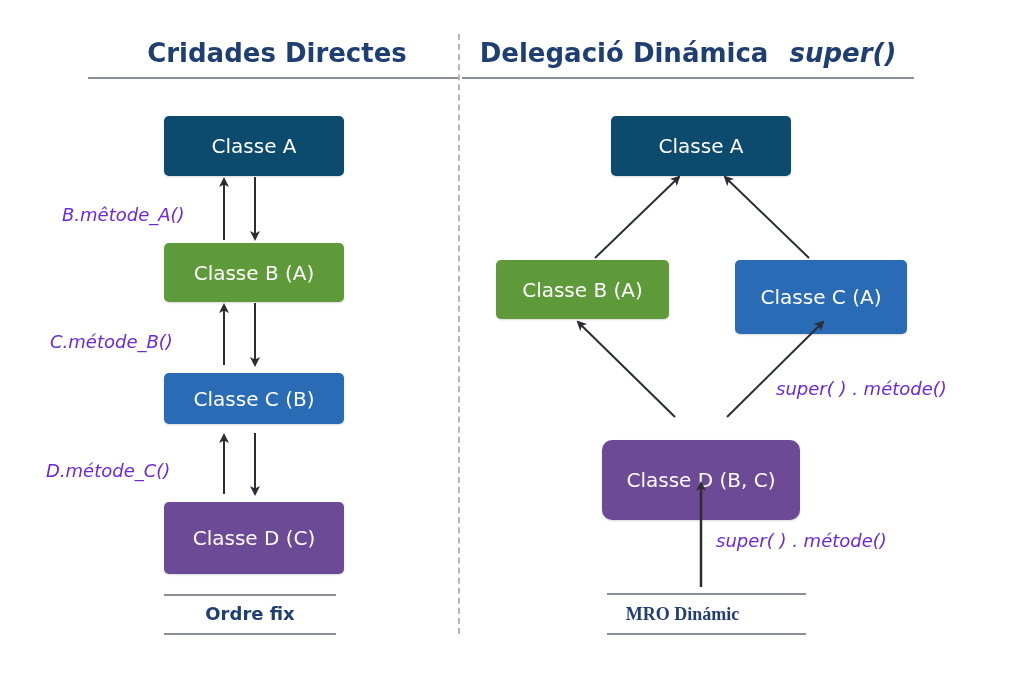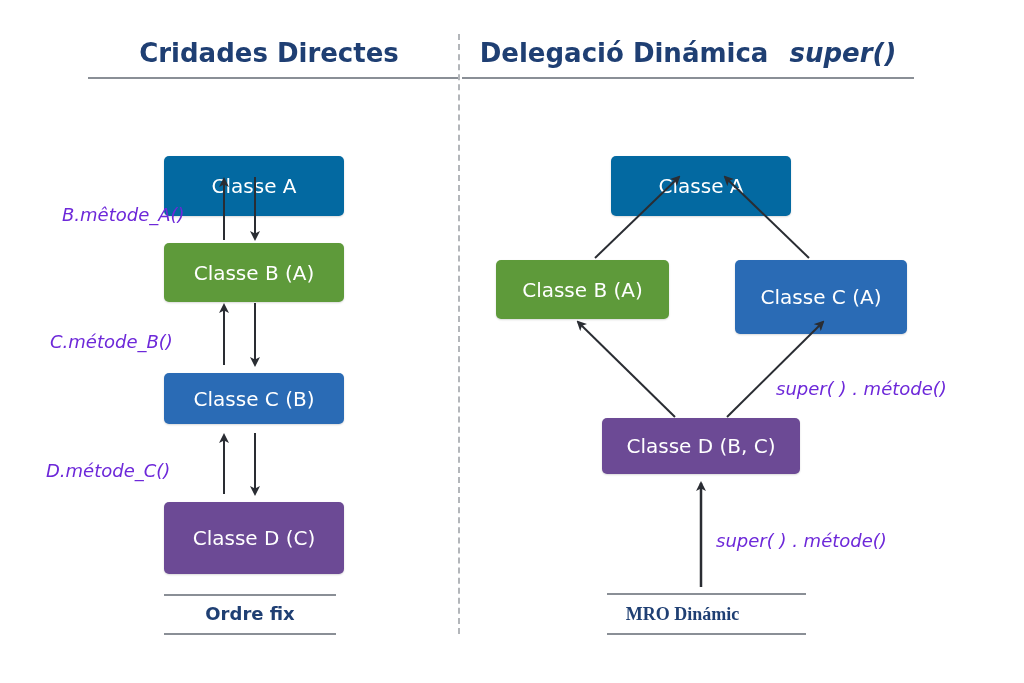--- a/index.html
+++ b/index.html
@@ -17,38 +17,38 @@
   .hline { position: absolute; height: 2px; background: #8a8f96; }
   .divider {
     position: absolute; left: 458px; top: 34px; height: 600px; width: 0;
     border-left: 2px dashed #b3b6ba;
   }
   .box {
     position: absolute; border-radius: 5px; color: #ffffff;
     font-size: 20px; display: flex; align-items: center; justify-content: center;
     white-space: nowrap; box-shadow: 0 1px 2px rgba(0,0,0,0.15);
   }
-  .c-orange { background: #0369a1; margin-top: 40px; }
+  .c-orange { background: #0c4a6e; }
   .c-green  { background: #5e9a3a; }
   .c-blue   { background: #2a6bb5; }
   .c-purple { background: #6c4a95; }
   .call {
     position: absolute; font-style: italic; font-size: 18px; color: #6d28d9;
     white-space: nowrap;
   }
   .footer {
     position: absolute; font-size: 18px; font-weight: bold; color: #1f3f73;
     text-align: center; white-space: nowrap;
   }
   svg.arrows { position: absolute; left: 0; top: 0; }
 </style>
 </head>
 <body>
 
-<div class="heading" style="left:84px; width:370px;">Cridades Directes</div>
+<div class="heading" style="left:92px; width:370px;">Cridades Directes</div>
 <div class="hline" style="left:88px; top:77px; width:370px;"></div>
 
 <div class="heading" style="left:462px; width:452px;">
   <span>Delegació Dinámica</span>
   <span class="it">super()</span>
 </div>
 <div class="hline" style="left:462px; top:77px; width:452px;"></div>
 
 <div class="divider"></div>
 
@@ -61,21 +61,21 @@
 <div class="call" style="left:50px; top:331px;text-align:right;">C.métode_B()</div>
 <div class="call" style="left:46px; top:460px;">D.métode_C()</div>
 
 <div class="hline" style="left:164px; top:594px; width:172px; height:2px;"></div>
 <div class="footer" style="left:164px; top:603px; width:172px;">Ordre fix</div>
 <div class="hline" style="left:164px; top:633px; width:172px; height:2px;"></div>
 
 <div class="box c-orange" style="left:611px; top:116px; width:180px; height:60px;">Classe A</div>
 <div class="box c-green" style="left:496px; top:260px; width:173px; height:59px;">Classe B (A)</div>
 <div class="box c-blue" style="left:735px; top:260px; width:172px; height:74px;">Classe C (A)</div>
-<div class="box c-purple" style="left:602px; top:418px; width:198px; height:56px;">Classe D (B, C)</div>
+<div class="box c-purple" style="left:602px; top:440px; width:198px; height:80px;border-radius:10px;">Classe D (B, C)</div>
 
 <div class="call" style="left:776px; top:378px;">super( ) . métode()</div>
 <div class="call" style="left:716px; top:530px;">super( ) . métode()</div>
 
 <div class="hline" style="left:607px; top:593px; width:199px; height:2px;"></div>
 <div class="footer" style="left:583px; top:604px; width:199px;font-family:Liberation Serif, serif;">MRO Dinámic</div>
 <div class="hline" style="left:607px; top:633px; width:199px; height:2px;"></div>
 
 <svg class="arrows" width="1024" height="683">
   <defs>

